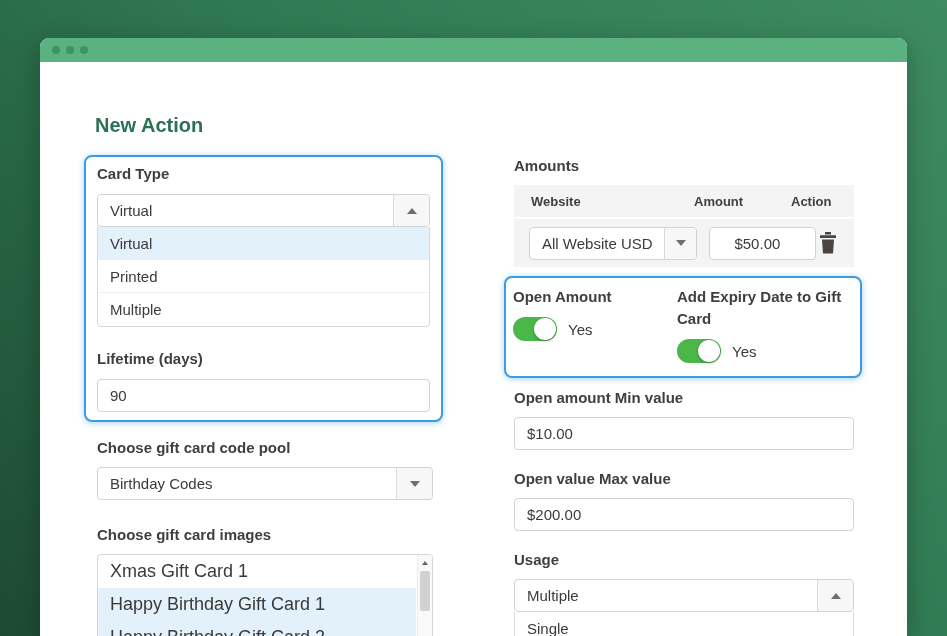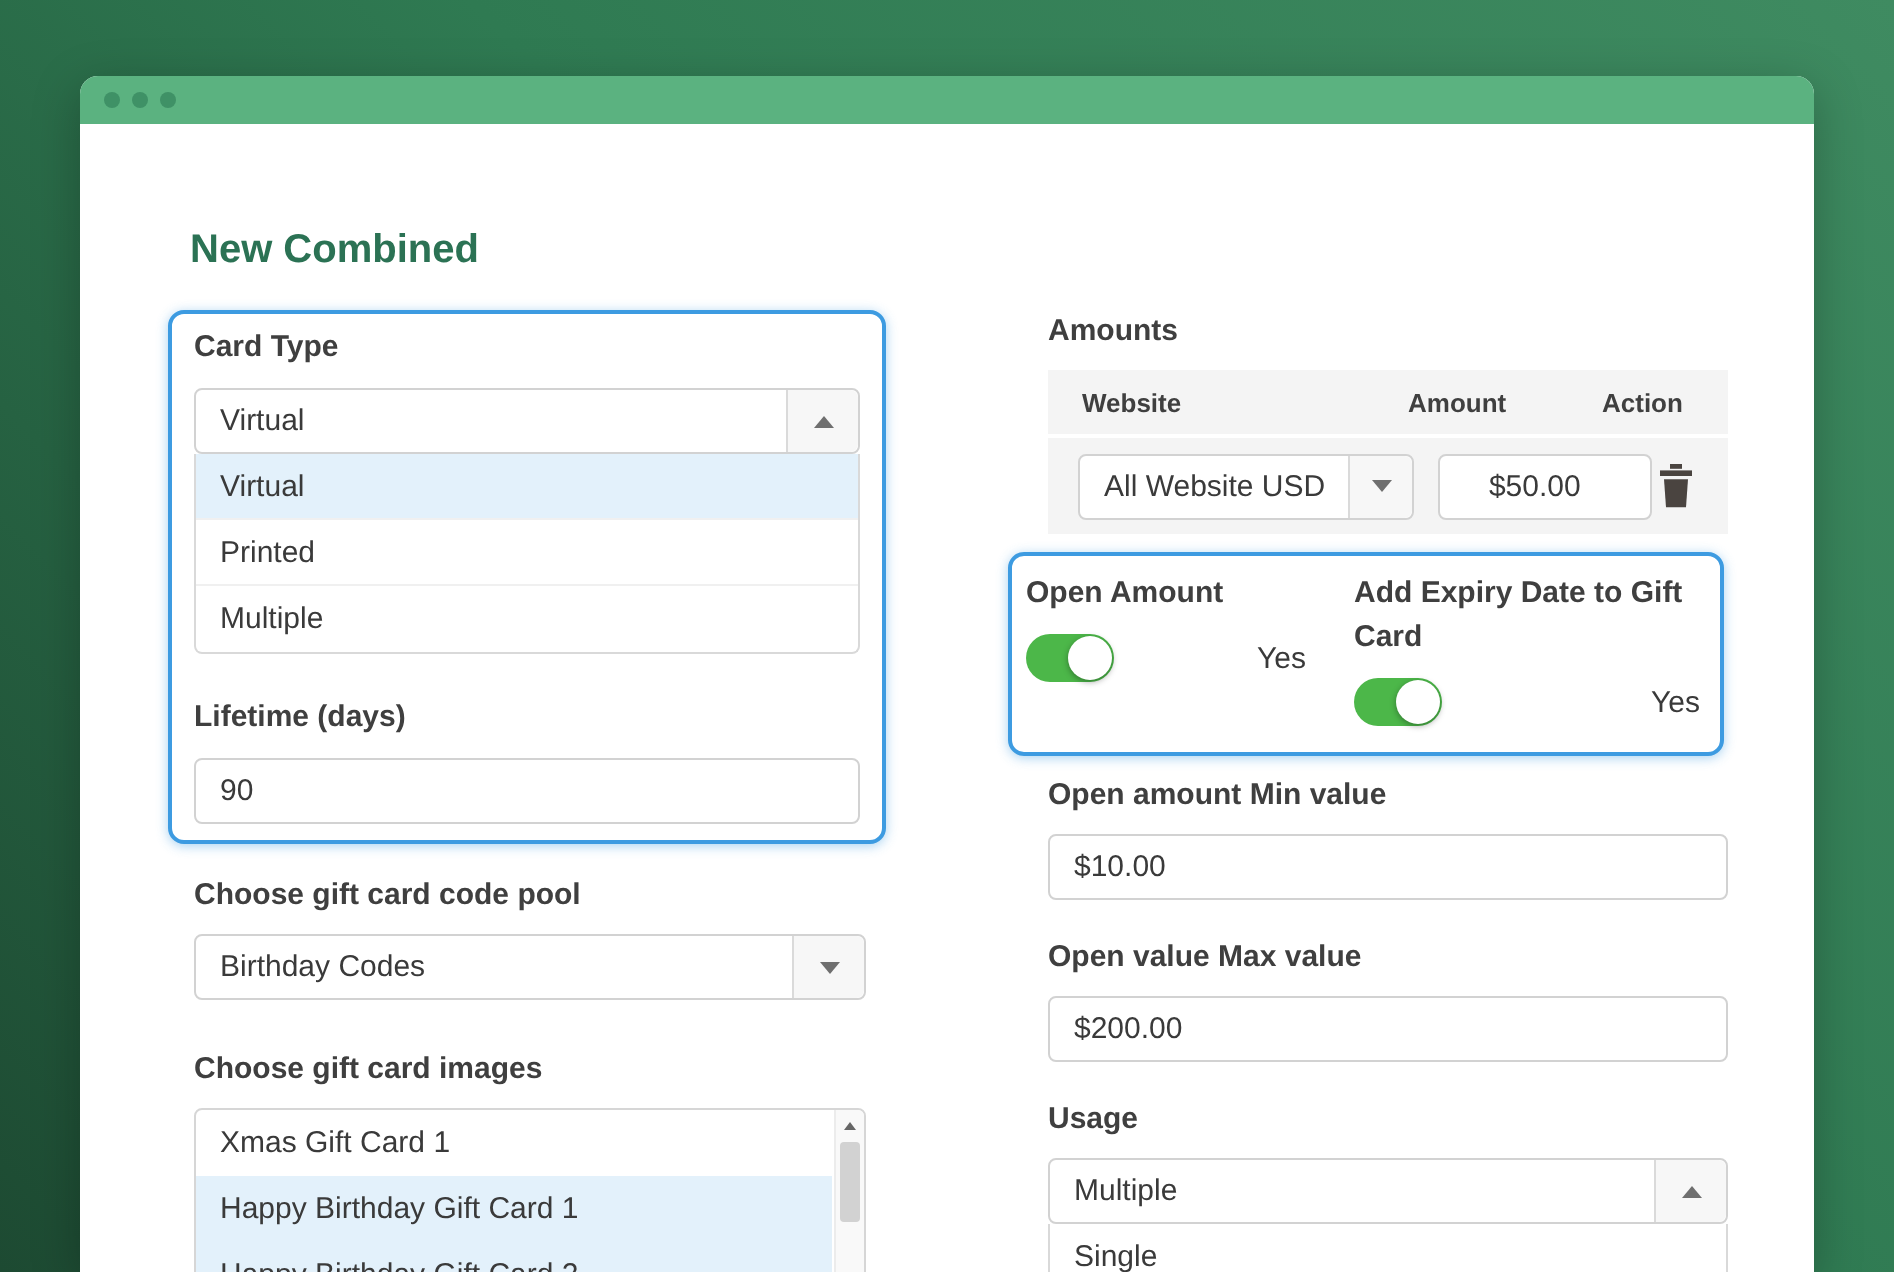--- a/index.html
+++ b/index.html
@@ -74,53 +74,53 @@
     display:flex; align-items:center; padding-left:12px;
     font-size:15px; color:#3a3a3a;
   }
 
   .listbox {
     position:relative; height:97px; border:1px solid #d6d6d6; border-radius:4px;
     background:#fff; overflow:hidden;
   }
   .listbox-item {
     height:33px; display:flex; align-items:center; padding-left:12px;
-    font-size:15px; color:#3a3a3a; margin-right:16px; cursor:pointer;
+    font-size:18px; color:#3a3a3a; margin-right:16px; cursor:pointer;
   }
   .listbox-item.selected { background:#e3f1fb; }
   .scrollbar {
     position:absolute; top:0; right:0; bottom:0; width:15px;
     background:#f9f9f9; border-left:1px solid #ececec;
   }
   .scroll-arrow { position:absolute; left:0; right:0; height:14px;
     display:flex; align-items:center; justify-content:center; cursor:pointer; }
   .scroll-arrow.up { top:1px; } .scroll-arrow.down { bottom:1px; }
   .scroll-tri-up { width:0;height:0;border-left:3.5px solid transparent;border-right:3.5px solid transparent;border-bottom:4.5px solid #666; }
   .scroll-thumb { position:absolute; left:2px; right:2px; top:16px; height:40px;
     background:#d2d2d2; border-radius:2px; cursor:pointer; }
 
   
-  .indent { margin-left:20px; width:340px; }
+  .indent { margin-left:10px; width:340px; }
   .amounts-table { background:#f4f4f4; margin-top:8px; }
   .amounts-header {
     display:flex; align-items:center; height:34px; padding:0 16px 0 17px;
     border-bottom:2px solid #ffffff;
     font-size:13px; font-weight:600; color:#3f3f3f;
   }
   .col-website { flex:1; } .col-amount { width:97px; } .col-action { width:47px; }
   .amounts-row { display:flex; align-items:center; height:48px; padding:0 13px 0 15px; }
   .row-select { width:172px; }
   .row-select .arrow-btn { width:32px; }
   .row-amount { width:108px; margin-left:12px; padding-left:24px; }
   .trash-btn { margin-left:auto; width:26px; height:26px; display:flex; align-items:center; justify-content:center; cursor:pointer; background:none; border:none; }
 
   .panel-right { margin-top:9px; padding:8px 10px 13px 7px; display:flex;gap:24px; }
   .toggle-group-1 { width:140px; }
   .toggle-group-2 { flex:1; }
-  .toggle-row { display:flex; align-items:center; margin-top:9px;justify-content:space-between; }
+  .toggle-row { display:flex; align-items:center; margin-top:9px; }
   .toggle {
     position:relative; width:44px; height:24px; border-radius:12px;
     background:#4cb749; cursor:pointer; flex:0 0 auto;
   }
   .toggle .knob {
     position:absolute; top:1px; left:21px; width:22px; height:22px; border-radius:50%;
     background:#fff; box-shadow:0 1px 3px rgba(0,0,0,0.35);
   }
   .toggle-state { font-size:15px; color:#3a3a3a; margin-left:11px; }
 
@@ -135,21 +135,21 @@
 </head>
 <body>
 
 <div class="window">
   <div class="titlebar">
     <span class="dot"></span>
     <span class="dot"></span>
     <span class="dot"></span>
   </div>
   <div class="content">
-    <div class="page-title">New Combined</div>
+    <div class="page-title">New Action</div>
 
     <div class="col-left">
       <div class="focus-panel panel-left">
         <label class="field-label">Card Type</label>
         <div class="select mt9">
           <span>Virtual</span>
           <span class="arrow-btn">
             <i class="tri-up"></i>
           </span>
         </div>

